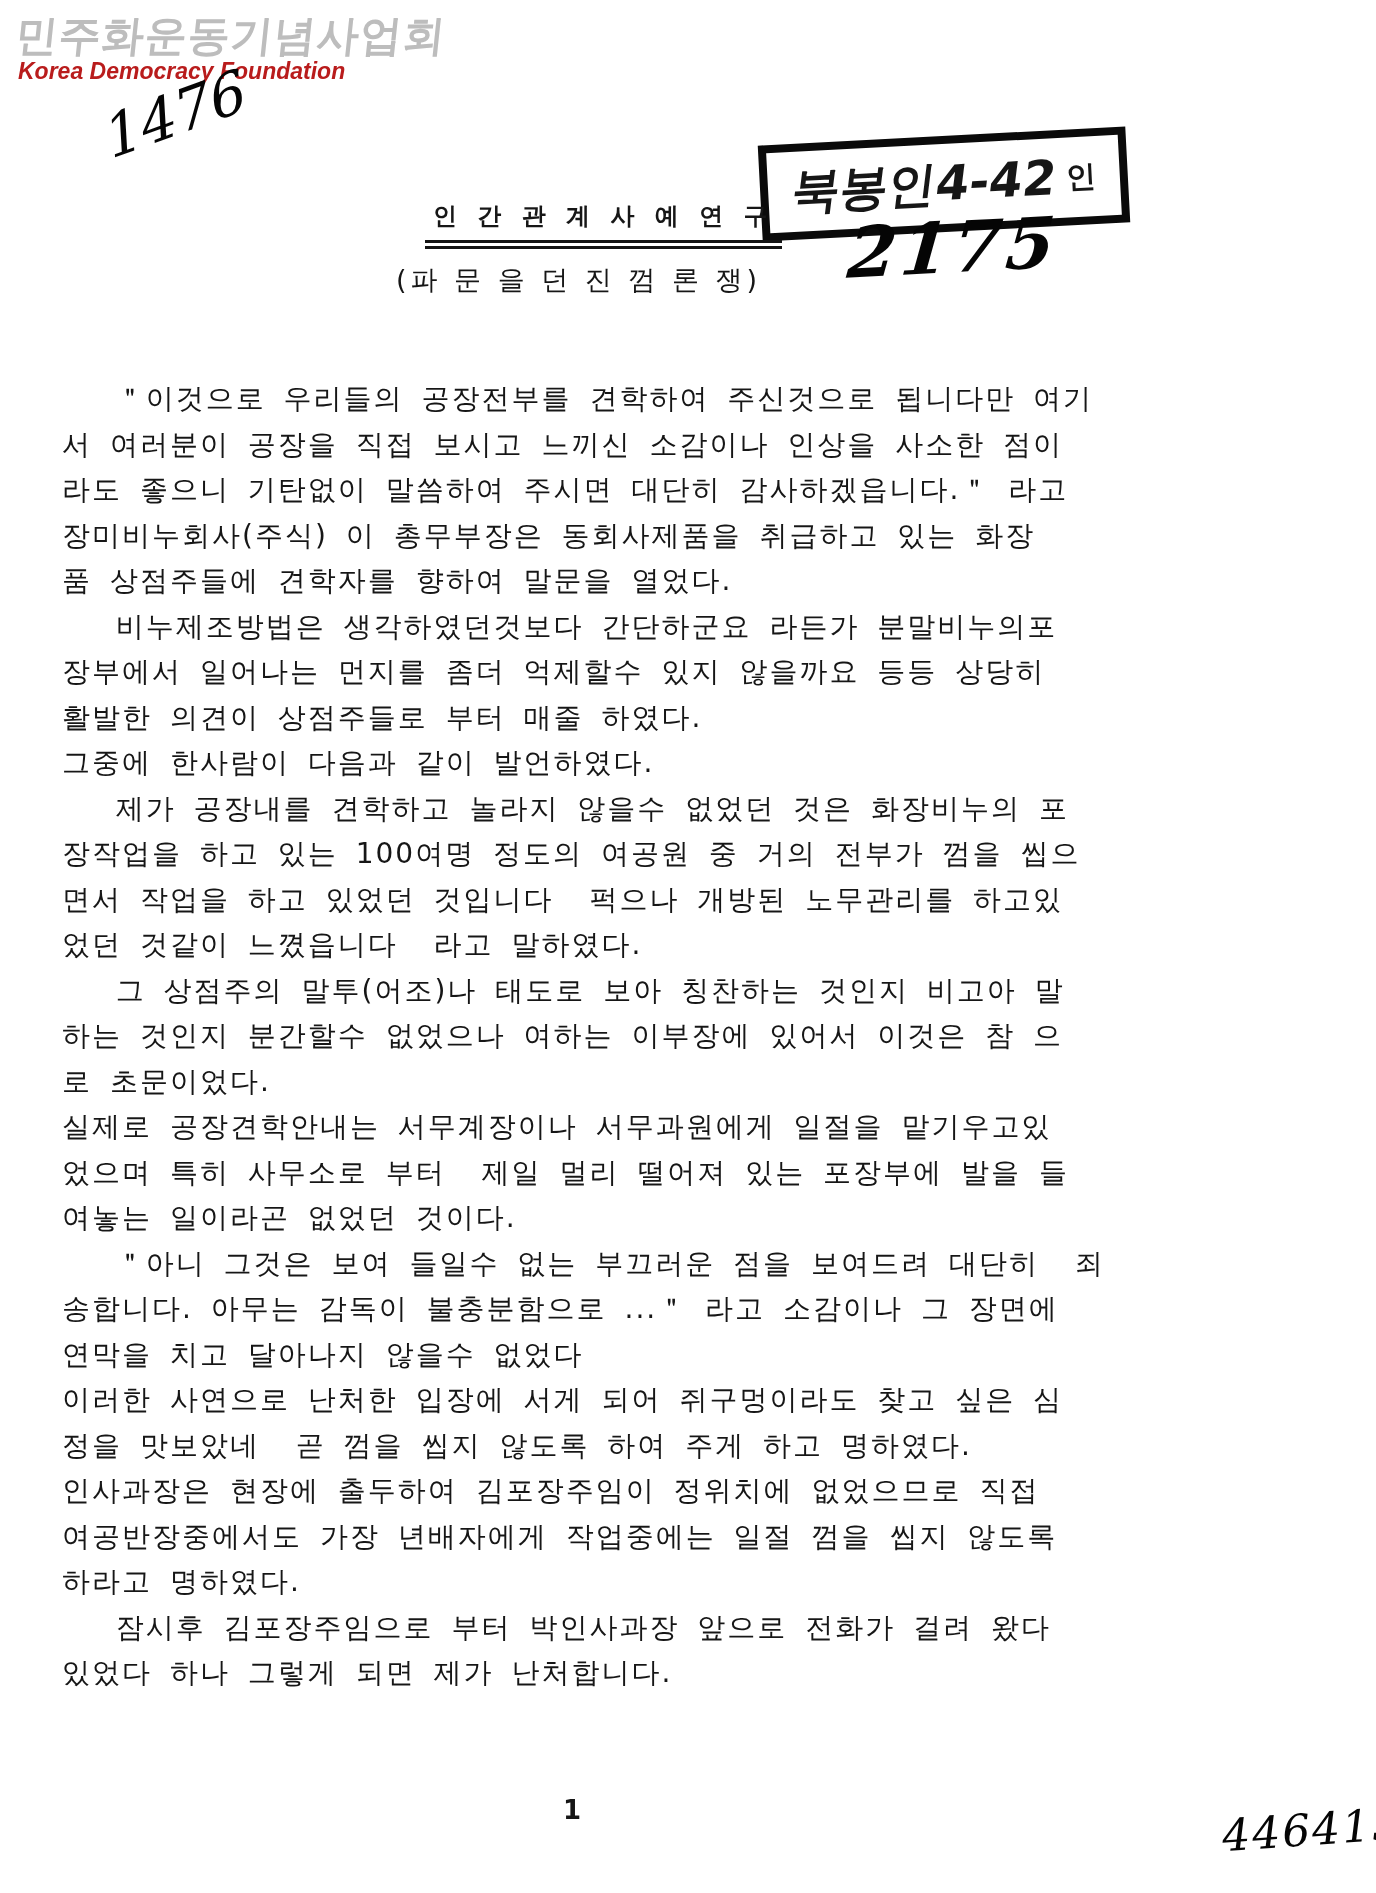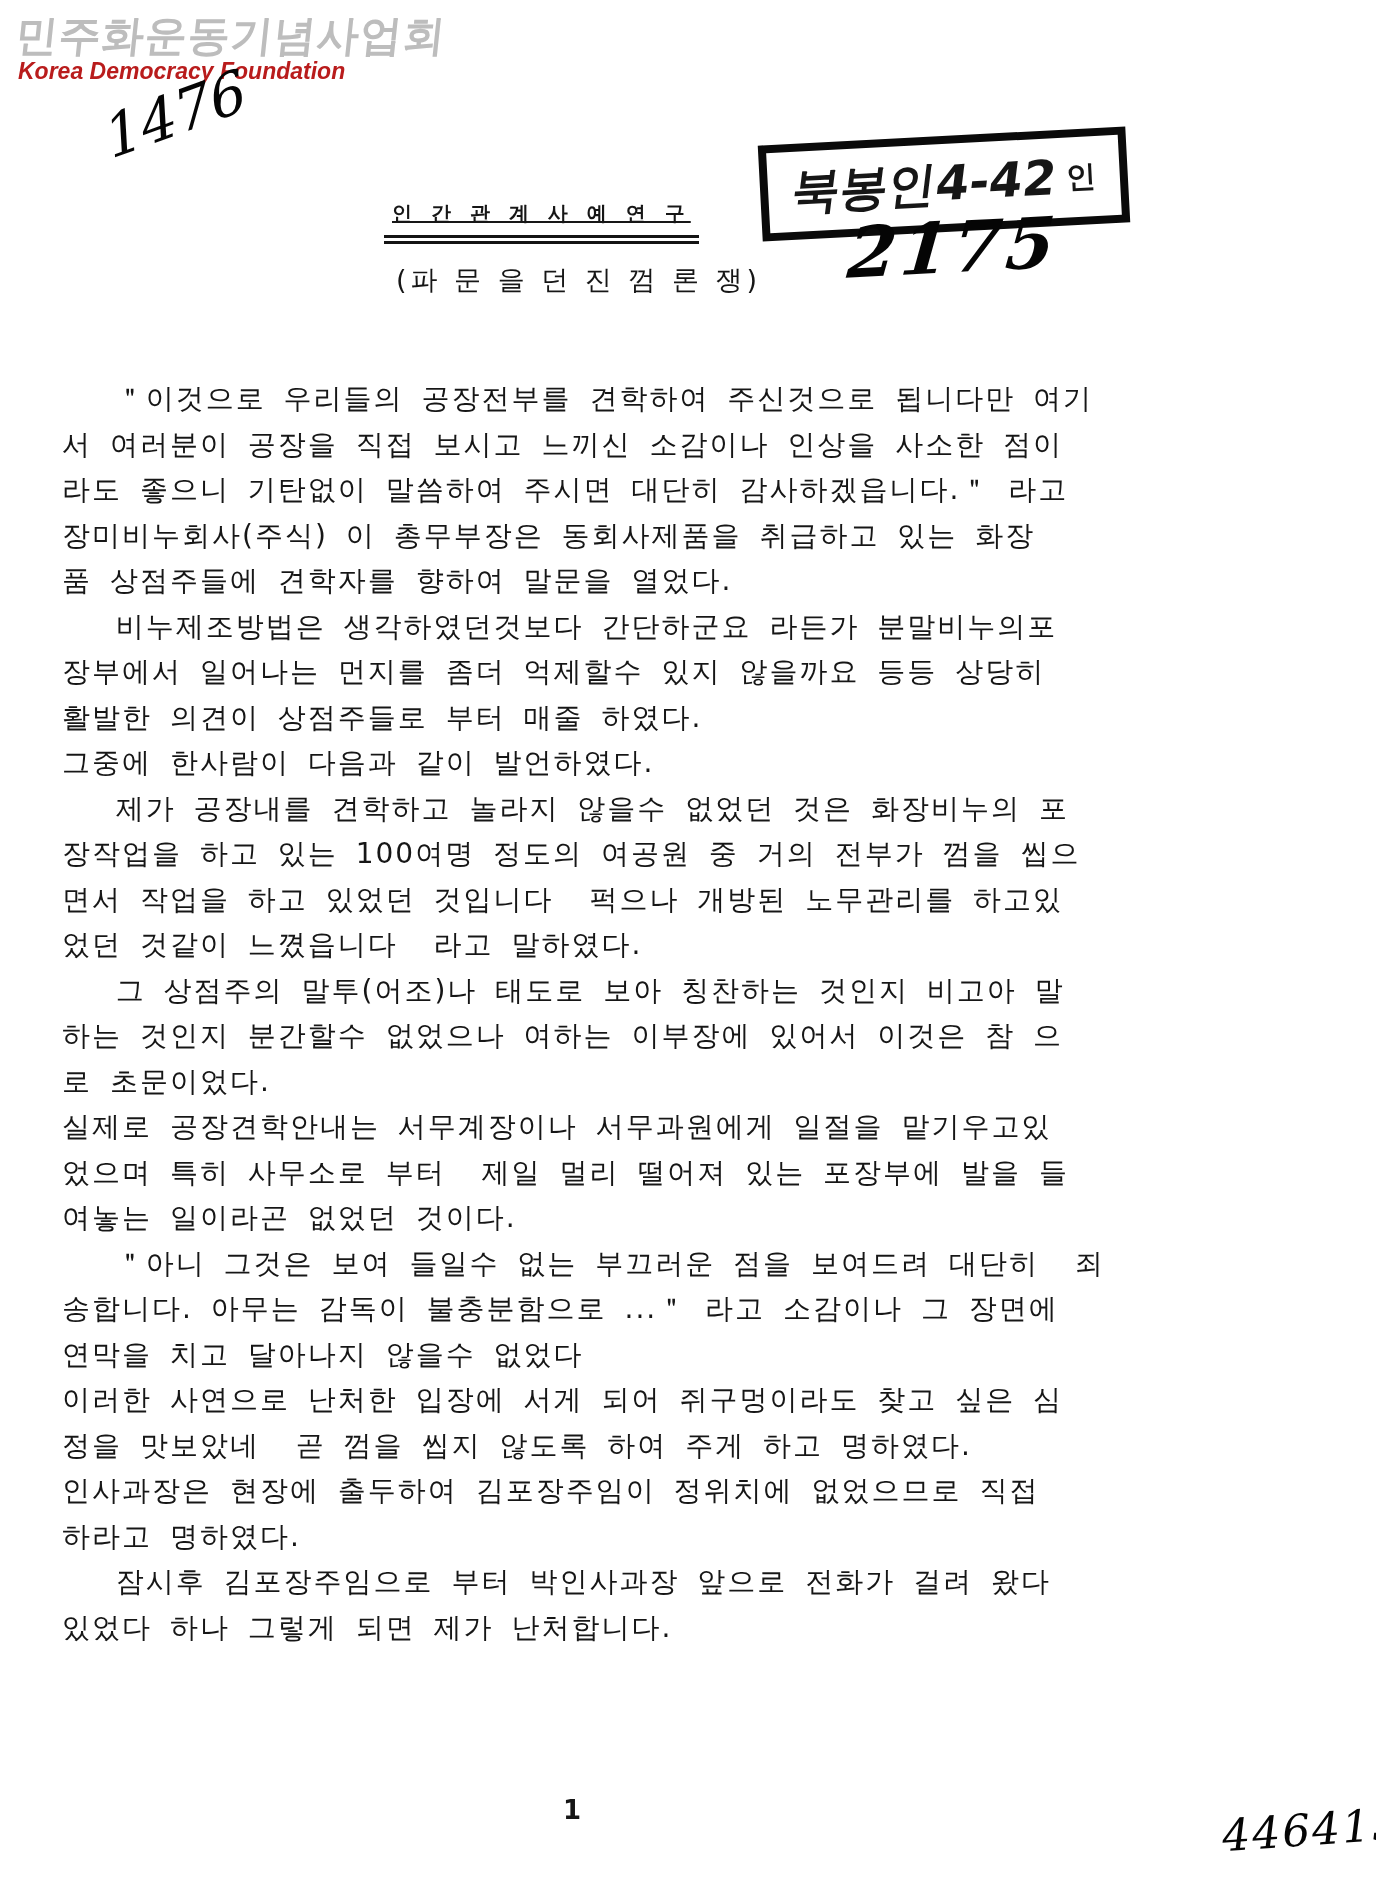--- a/index.html
+++ b/index.html
@@ -52,26 +52,25 @@
     gap:10px; background:rgba(255,255,255,0.0);
   }
   .stamp-main {
     font-size:48px; font-weight:900;
     transform:skewX(-10deg);
     white-space:nowrap;
   }
   .stamp-suffix { font-size:30px; font-weight:700; }
   
   .title {
-    position:absolute; left:384px; top:200px;
-    font-size:20px; font-weight:700; letter-spacing:6px;
+    position:absolute; left:425px; top:200px;
+    font-size:24px; font-weight:700; letter-spacing:6px;
     padding:0 8px 8px 8px;
     border-bottom:9px double #141414;
     white-space:nowrap;
-    text-decoration:underline;
   }
   .subtitle {
     position:absolute; left:396px; top:262px;
     font-size:27px; font-weight:400; letter-spacing:4px;
     white-space:nowrap;
   }
   
   .body-text {
     position:absolute; left:62px; top:376px; width:1090px;
   }
@@ -126,20 +125,21 @@
     <div class="line">로 초문이었다.</div>
     <div class="line">실제로 공장견학안내는 서무계장이나 서무과원에게 일절을 맡기우고있</div>
     <div class="line">었으며 특히 사무소로 부터  제일 멀리 떨어져 있는 포장부에 발을 들</div>
     <div class="line">여놓는 일이라곤 없었던 것이다.</div>
     <div class="line">   ＂아니 그것은 보여 들일수 없는 부끄러운 점을 보여드려 대단히  죄</div>
     <div class="line">송합니다. 아무는 감독이 불충분함으로 ...＂ 라고 소감이나 그 장면에</div>
     <div class="line">연막을 치고 달아나지 않을수 없었다</div>
     <div class="line">이러한 사연으로 난처한 입장에 서게 되어 쥐구멍이라도 찾고 싶은 심</div>
     <div class="line">정을 맛보았네  곧 껌을 씹지 않도록 하여 주게 하고 명하였다.</div>
     <div class="line">인사과장은 현장에 출두하여 김포장주임이 정위치에 없었으므로 직접</div>
+    <div class="line">여공반장중에서도 가장 년배자에게 작업중에는 일절 껌을 씹지 않도록</div>
     <div class="line">하라고 명하였다.</div>
     <div class="line">   잠시후 김포장주임으로 부터 박인사과장 앞으로 전화가 걸려 왔다</div>
     <div class="line">있었다 하나 그렇게 되면 제가 난처합니다.</div>
   </div>
 
   <div class="footer-page">1</div>
   <div class="hw hw-archive">446413</div>
 
 </div>
 

